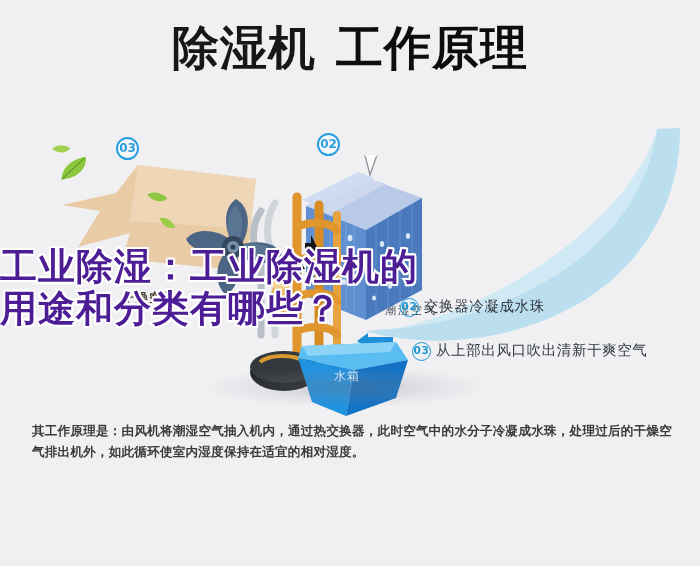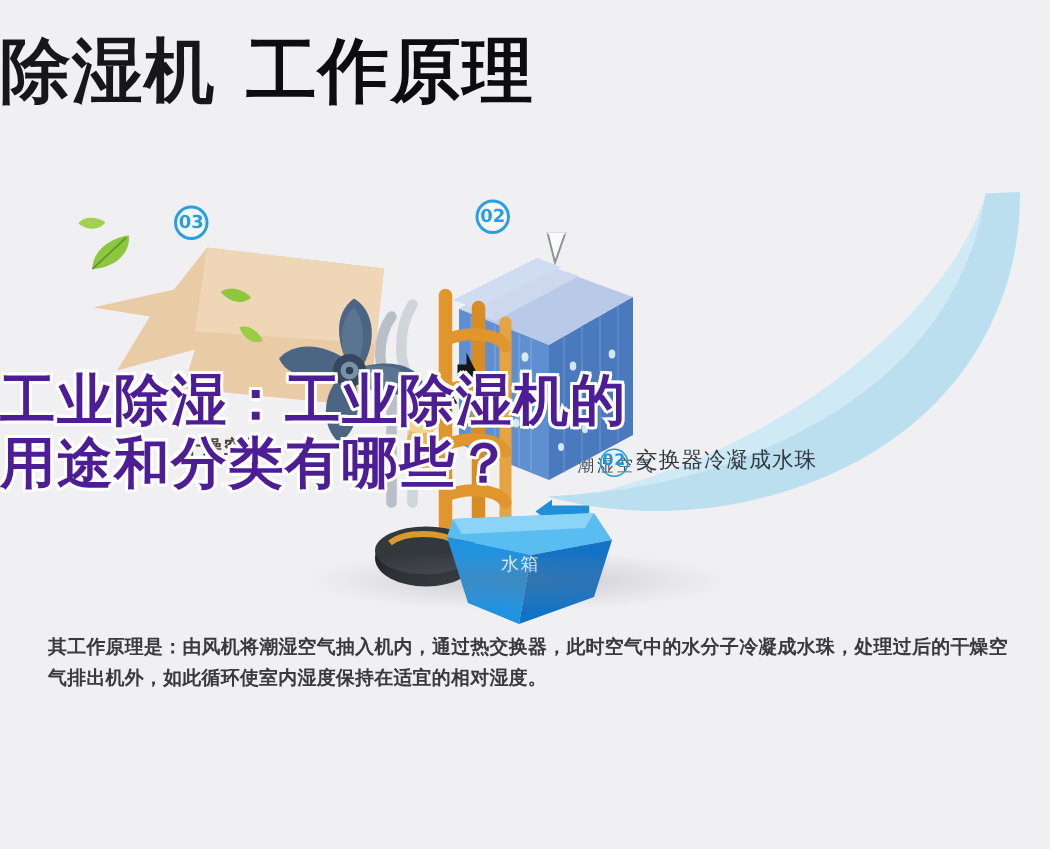--- a/index.html
+++ b/index.html
@@ -13,21 +13,21 @@
     font-family: "DejaVu Sans", "Liberation Sans", sans-serif;
     overflow: hidden;
     position: relative;
   }
 
   
   .title-bar {
     position: absolute;
     left: 0; top: 24px;
     width: 700px;
-    text-align: left;
+    text-align: center;
     white-space: nowrap;
   }
   .title-part {
     font-size: 47px;
     font-weight: bold;
     letter-spacing: 1px;
     line-height: 1;
     color: #17171a;
     display: inline-block;
     vertical-align: middle;
@@ -418,20 +418,23 @@
       <polygon points="4,6 98,2 92,12 10,16" fill="#8bd4f7"></polygon>
     </svg>
   </div>
   <div class="tank-label">水箱</div>
 
   <div class="ground-shadow"></div>
 
   <div class="note note-02">
     <span class="nb">02</span><span>交换器冷凝成水珠</span>
   </div>
+  <div class="note note-03">
+    <span class="nb">03</span><span>从上部出风口吹出清新干爽空气</span>
+  </div>
 </div>
 
 <div class="overlay-headline">
   <span class="ln">工业除湿：工业除湿机的</span>
   <span class="ln">用途和分类有哪些？</span>
 </div>
 
 <div class="body-copy">
   <p>其工作原理是：由风机将潮湿空气抽入机内，通过热交换器，此时空气中的水分子冷凝成水珠，处理过后的干燥空气排出机外，如此循环使室内湿度保持在适宜的相对湿度。</p>
 </div>

